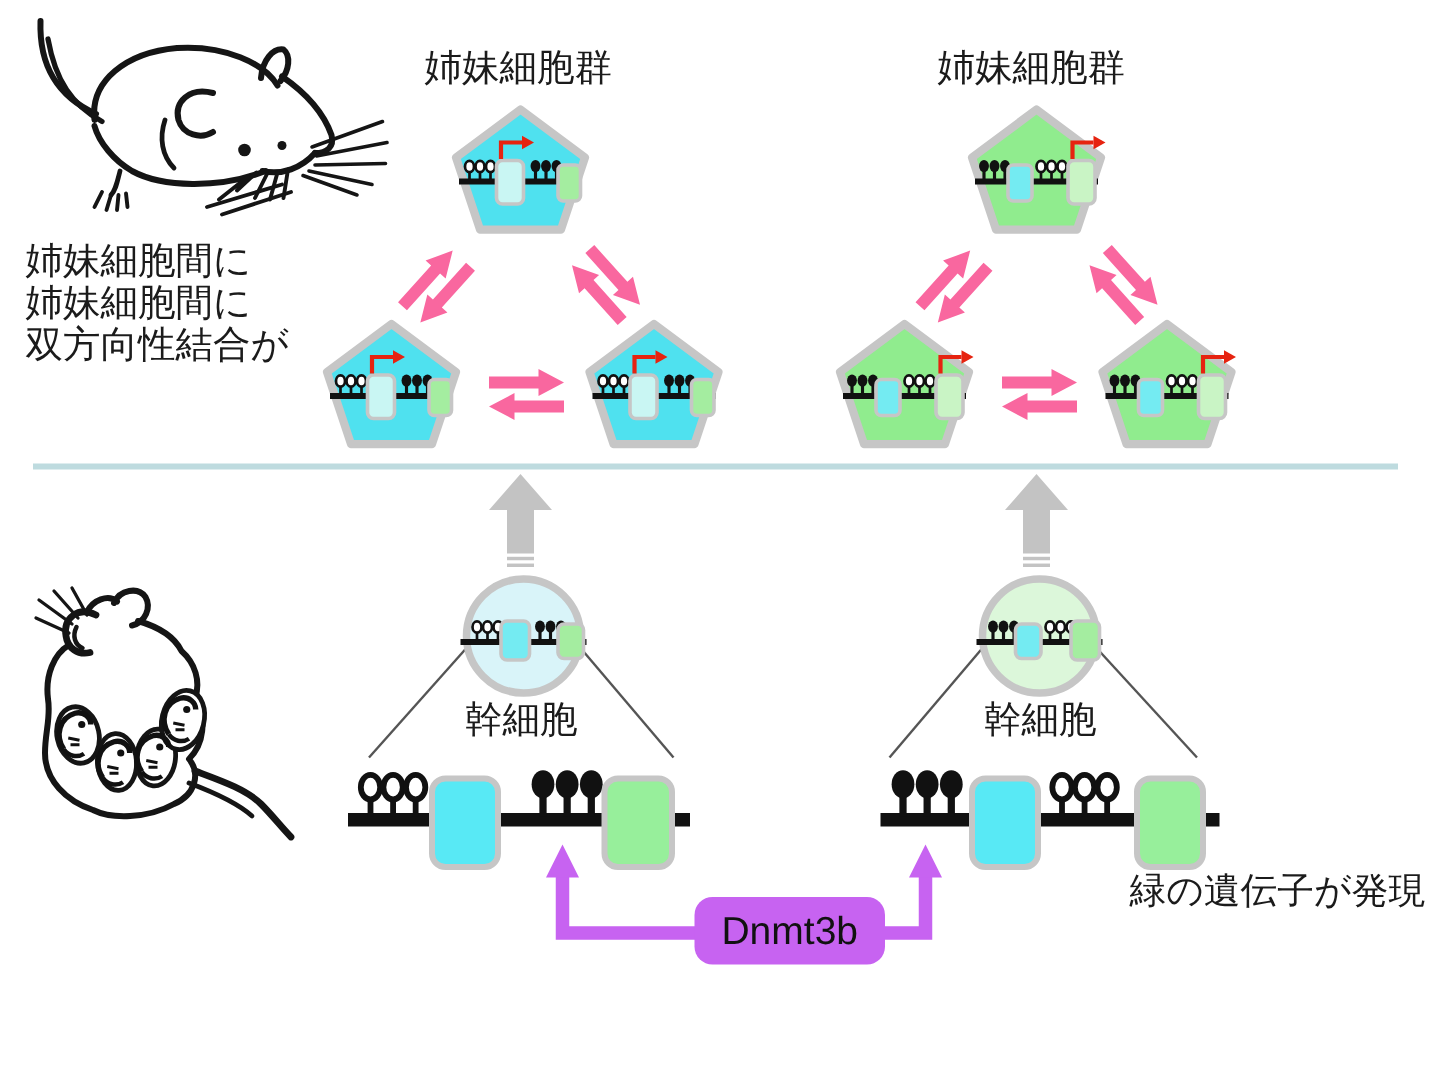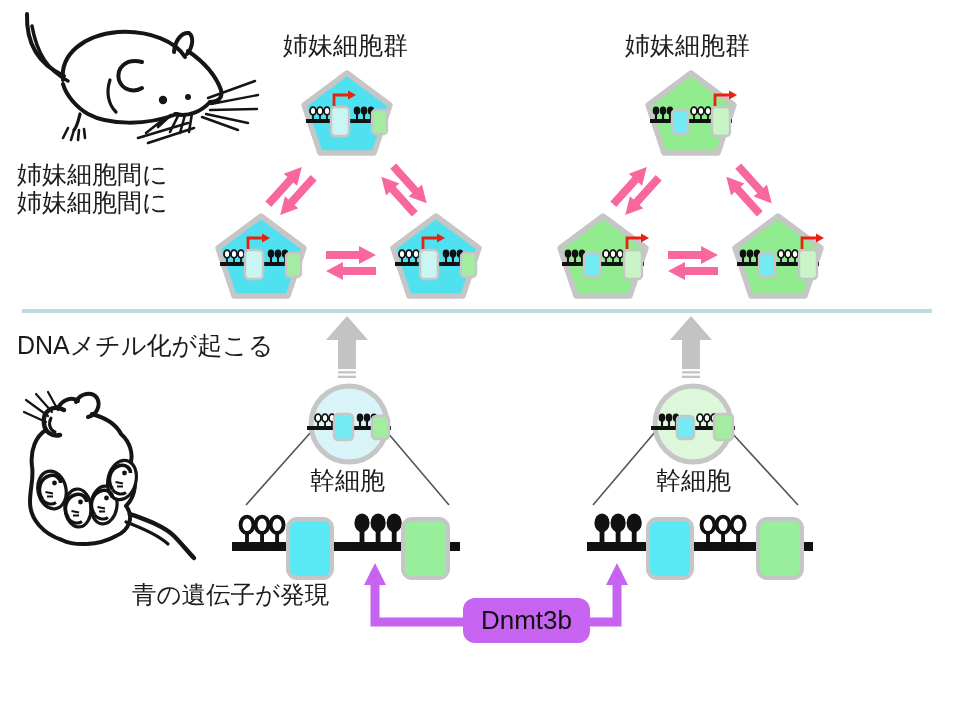--- a/index.html
+++ b/index.html
@@ -232,25 +232,25 @@
 <div id="dnmt3b-box">
   <span>Dnmt3b</span>
 </div>
 
 <div class="t" style="left:283px;top:31px;font-size:25px">姉妹細胞群</div>
 <div class="t" style="left:625px;top:31px;font-size:25px">姉妹細胞群</div>
 
 <div class="t" style="left:17px;top:160px;font-size:25px;line-height:28px">
   <div>姉妹細胞間に</div>
   <div>姉妹細胞間に</div>
+  <div>双方向性結合が</div>
 </div>
 
 <div class="t" style="left:17px;top:331px;font-size:25px;line-height:29px">
-  <div>DNAメチル化が起こる</div>
 </div>
 
 <div class="t" style="left:310px;top:466px;font-size:25px">幹細胞</div>
 <div class="t" style="left:656px;top:466px;font-size:25px">幹細胞</div>
 
-<div class="t" style="left:132px;top:581px;font-size:24.5px">青の遺伝子が発現</div>
+<div class="t" style="left:753px;top:581px;font-size:24.5px">緑の遺伝子が発現</div>
 
 
 </div>
 
 </body></html>

